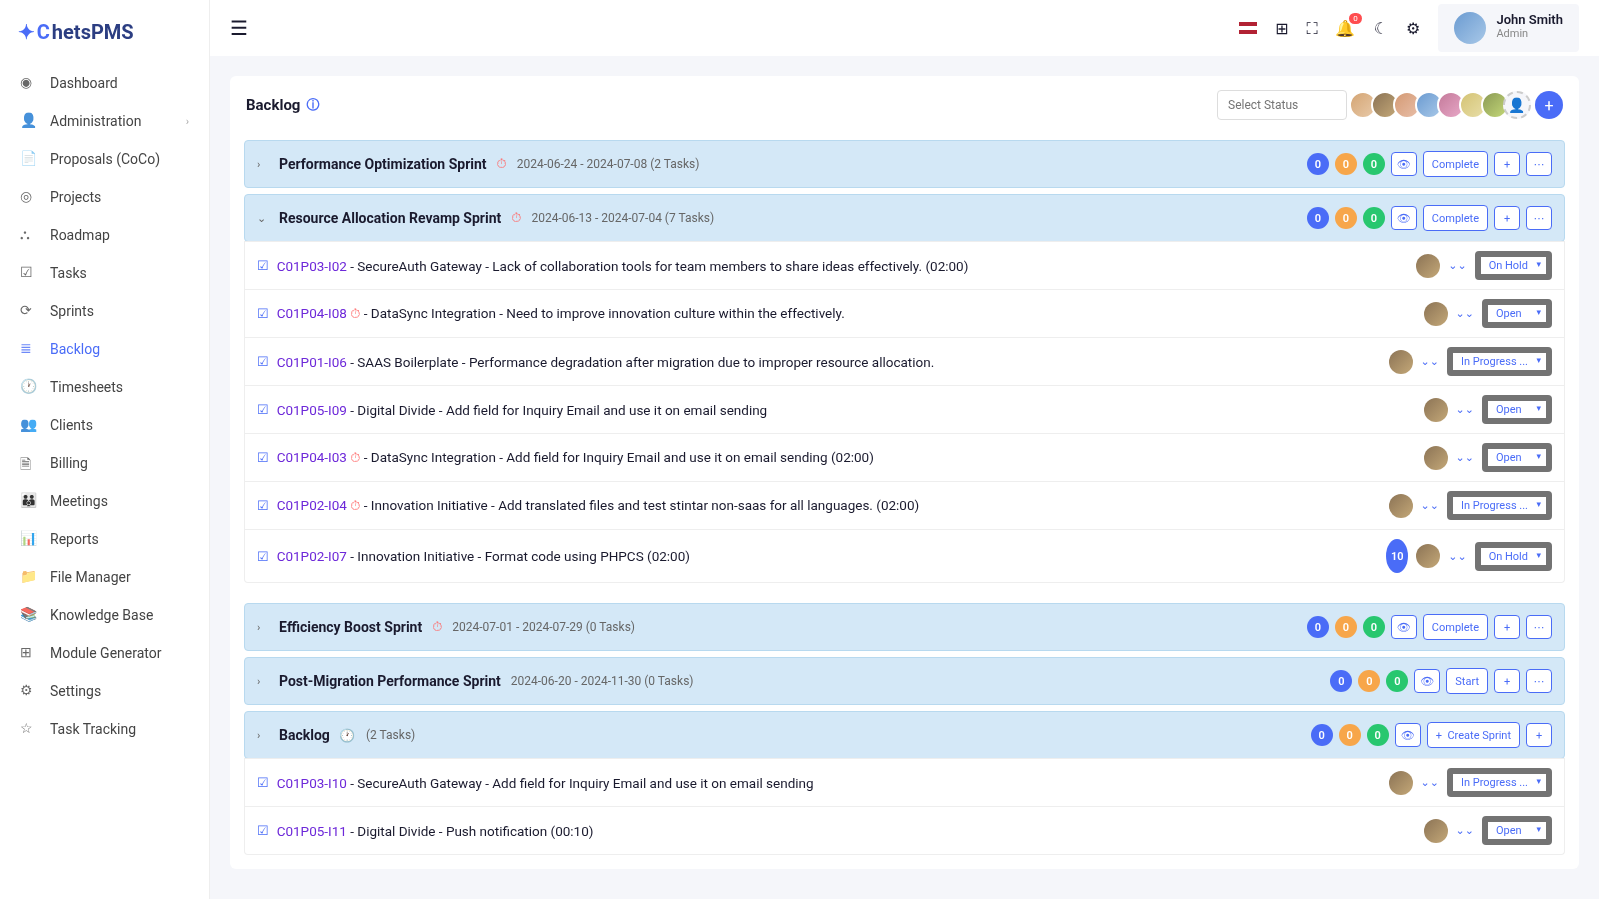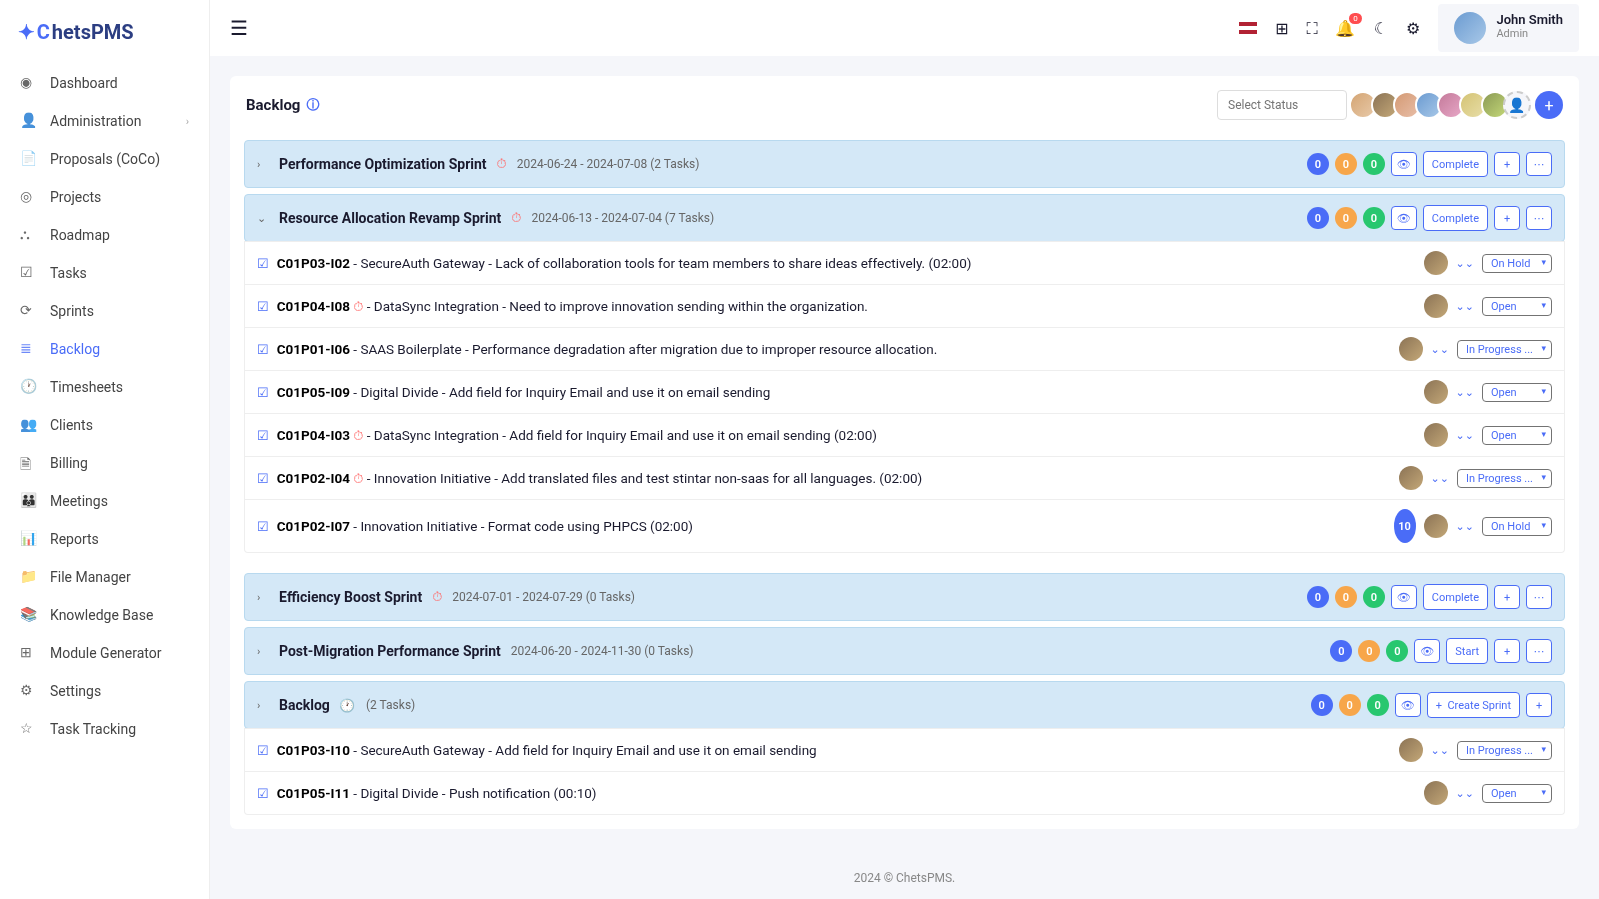--- a/index.html
+++ b/index.html
@@ -47,25 +47,25 @@
 .sprint-right { margin-left: auto; display: flex; align-items: center; gap: 6px; }
 .badge-circle { width: 22px; height: 22px; border-radius: 50%; display: flex; align-items: center; justify-content: center; font-size: 11px; font-weight: 600; color: #fff; }
 .bc-blue { background: #4a6cf7; }
 .bc-orange { background: #f7a64a; }
 .bc-green { background: #28c76f; }
 .btn-sq { border: 1px solid #4a6cf7; background: #fff; color: #4a6cf7; border-radius: 4px; height: 24px; min-width: 26px; padding: 12px 8px; display: flex; align-items: center; justify-content: center; font-size: 11px; cursor: pointer; }
 .btn-sq.icon-only { padding: 0; width: 26px; }
 .task-row { display: flex; align-items: center; padding: 9px 12px; border: 1px solid #eee; border-top: none; margin: 0 14px; background:#fff; gap: 8px; font-size: 13.5px; }
 .task-row:first-of-type { border-top: 1px solid #eee; margin-top:-1px; border-radius: 0 0 0 0;}
 .task-icon { color: #4a6cf7; font-size: 13px; }
-.task-code { color: #000000; font-weight: 700; }
+.task-code { color: #6d28d9; font-weight: 400; }
 .task-right { margin-left: auto; display: flex; align-items: center; gap: 8px; }
 .task-av { width: 24px; height: 24px; border-radius: 50%; background: linear-gradient(135deg,#8b7355,#c4a878); }
 .double-chevron { color: #4a6cf7; font-size: 11px; cursor: pointer; }
-.status-pill { border: 1px solid #737373; color: #4a6cf7; border-radius: 4px; padding: 2px 18px 2px 8px; font-size: 11px; cursor: pointer; position:relative; background:#fff; min-width:70px; }
+.status-pill { border: 6px solid #737373; color: #4a6cf7; border-radius: 4px; padding: 2px 18px 2px 8px; font-size: 11px; cursor: pointer; position:relative; background:#fff; min-width:70px; }
 .status-pill::after { content: "▾"; position: absolute; right: 5px; top: 2px; font-size:9px; }
 .count-badge { background: #4a6cf7; color: #fff; border-radius: 50%; width: 22px; height: 34px; display: flex; align-items: center; justify-content: center; font-size: 11px; font-weight:600; }
 .spacer { height: 10px; }
 .footer { text-align: center; padding: 14px 20px; color: #888; font-size: 12px; }
 .flag-us { width:18px; height:12px; background: linear-gradient(#b22234 33%, #fff 33% 66%, #b22234 66%); position:relative; }
 .task-group { margin-bottom: 4px; }
 .task-group .task-row:last-child { border-radius: 0 0 4px 4px; }
 </style>
 </head>
 <body>
@@ -235,21 +235,21 @@
       <span><a class="task-code">C01P03-I02</a> <span> - SecureAuth Gateway - Lack of collaboration tools for team members to share ideas effectively. (02:00)</span></span>
       <div class="task-right">
 
         <div class="task-av"></div>
         <span class="double-chevron">⌄⌄</span>
         <span class="status-pill">On Hold</span>
       </div>
             </div>
             <div class="task-row">
       <span class="task-icon">☑</span>
-      <span><a class="task-code">C01P04-I08</a> <span class="clock-icon">⏱</span><span> - DataSync Integration - Need to improve innovation sending within the organization.</span></span>
+      <span><a class="task-code">C01P04-I08</a> <span class="clock-icon">⏱</span><span> - DataSync Integration - Need to improve innovation culture within the effectively.</span></span>
       <div class="task-right">
 
         <div class="task-av"></div>
         <span class="double-chevron">⌄⌄</span>
         <span class="status-pill">Open</span>
       </div>
             </div>
             <div class="task-row">
       <span class="task-icon">☑</span>
       <span><a class="task-code">C01P01-I06</a> <span> - SAAS Boilerplate - Performance degradation after migration due to improper resource allocation.</span></span>

